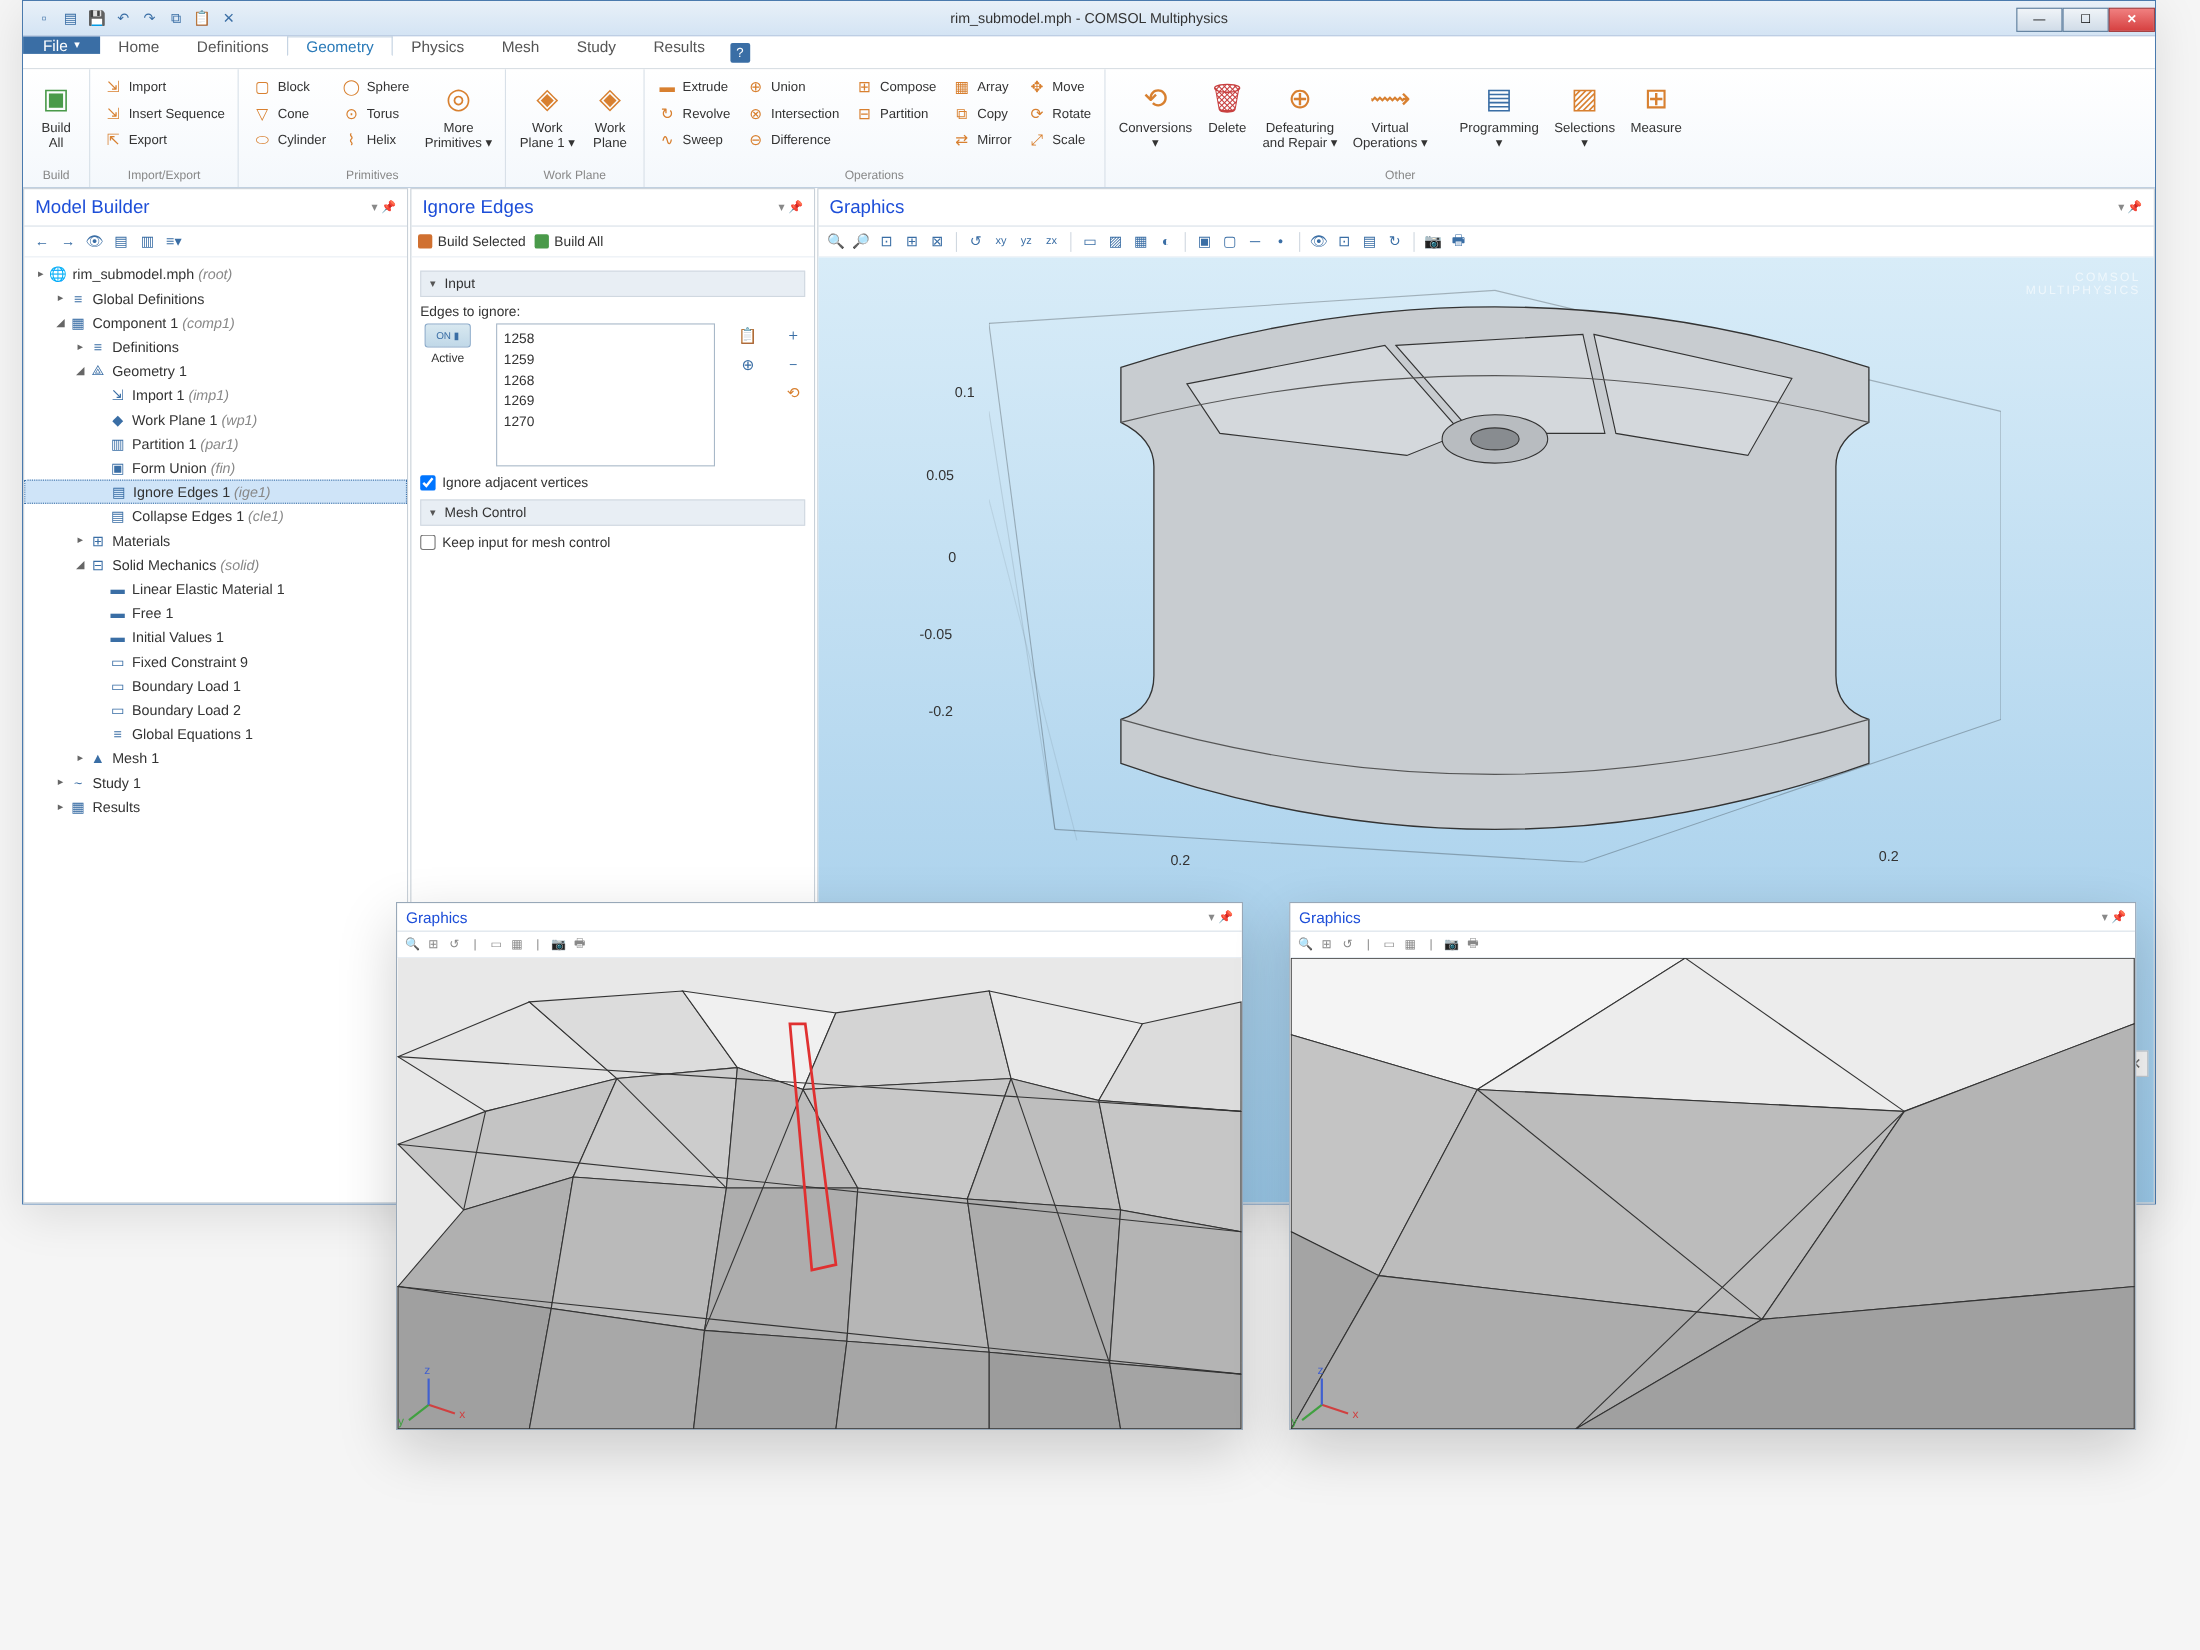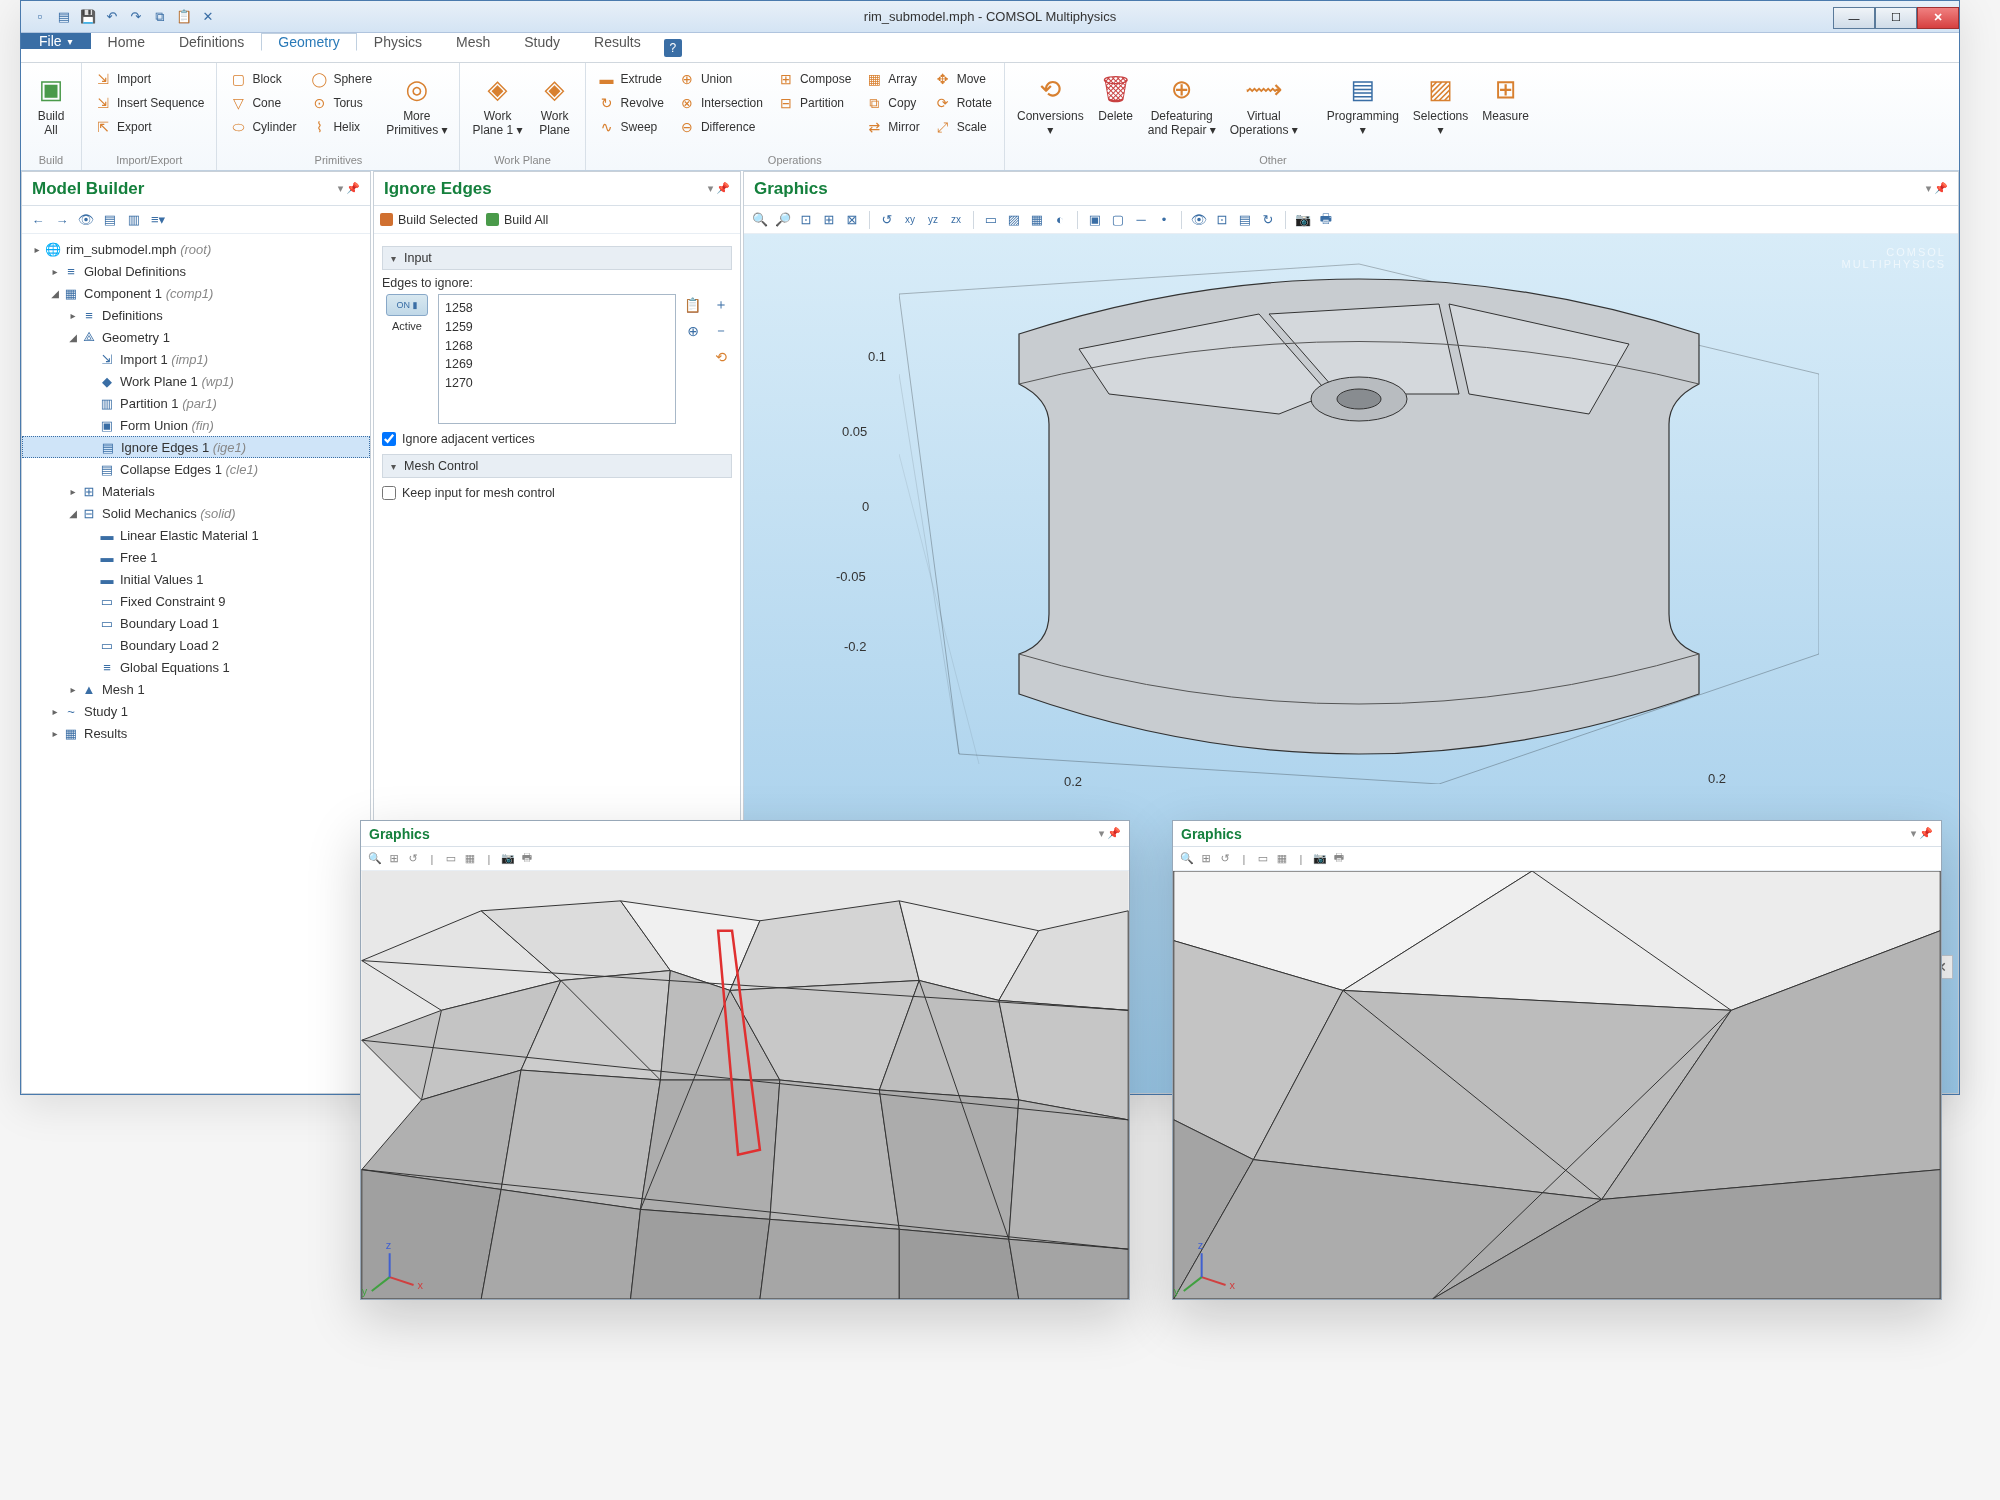--- a/index.html
+++ b/index.html
@@ -35,39 +35,39 @@
 .rb-col { display: flex; flex-direction: column; gap: 0; }
 .rb-small { display: flex; align-items: center; gap: 5px; padding: 3px 6px; cursor: pointer; border-radius: 3px; font-size: 12px; color: #333; white-space: nowrap; }
 .rb-small-icon { width: 18px; height: 18px; display: flex; align-items: center; justify-content: center; font-size: 14px; }
 
 
 .content { position: absolute; top: 170px; left: 0; right: 0; bottom: 0; display: flex; }
 
 
 .panel { background: #fff; border: 1px solid #c8d0d8; display: flex; flex-direction: column; }
 .panel-header { height: 34px; display: flex; align-items: center; padding: 0 10px; border-bottom: 1px solid #d8e0e8; }
-.panel-title { font-size: 17px; color: #15803d; font-weight: 700; }
+.panel-title { font-size: 17px; color: #1d4ed8; font-weight: 400; }
 .panel-header-tools { margin-left: auto; display: flex; gap: 6px; color: #888; font-size: 11px; }
 .panel-toolbar { height: 28px; display: flex; align-items: center; gap: 4px; padding: 0 6px; border-bottom: 1px solid #e8eef4; }
 .tb-icon { width: 20px; height: 20px; display: flex; align-items: center; justify-content: center; font-size: 13px; color: #3a6ea5; cursor: pointer; }
 
 .model-builder { width: 350px; }
 .tree { flex: 1; overflow: auto; padding: 4px 0; font-size: 13px; color: #333; }
 .tree-node { display: flex; align-items: center; height: 22px; padding-right: 8px; cursor: pointer; white-space: nowrap; }
 .tree-node.selected { background: #cfe4f8; border: 1px dotted #3a6ea5; }
 .tree-toggle { width: 14px; text-align: center; color: #666; font-size: 10px; }
 .tree-icon { width: 18px; height: 18px; display: flex; align-items: center; justify-content: center; font-size: 13px; margin-right: 4px; }
 .tree-label em { color: #888; font-style: italic; text-align: center; }
 
 
 .settings { width: 368px; margin-left: 2px; }
 .settings-body { padding: 6px 8px; font-size: 12.5px; color: #333; }
 .section-header { background: #e8eef4; border: 1px solid #d0d8e0; padding: 4px 8px; margin: 6px 0; cursor: pointer; display: flex; align-items: center; }
 .section-header::before { content: "▾"; margin-right: 8px; color: #555; font-size: 10px; }
-.input-block { display: flex; align-items: flex-start; gap: 6px; }
+.input-block { display: flex; align-items: flex-start; gap: 19px; }
 .active-box { width: 50px; text-align: center; font-size: 11px; }
 .active-toggle { width: 42px; height: 22px; border: 1px solid #88a8c8; background: linear-gradient(#d8e8f0,#c0d8e8); border-radius: 3px; margin: 0 auto 4px auto; display: flex; align-items: center; justify-content: center; font-size: 9px; color: #3a6ea5; }
 .edge-list { flex: 1; border: 1px solid #a8b8c8; background: #fff; height: 130px; padding: 4px 6px; font-size: 12.5px; line-height: 1.5; }
 .list-btns { display: flex; flex-direction: column; gap: 4px; }
 .list-btn { width: 22px; height: 22px; border: 1px solid transparent; display: flex; align-items: center; justify-content: center; color: #3a6ea5; cursor: pointer; font-size: 14px; }
 .chk { display: flex; align-items: center; gap: 6px; margin: 8px 0; }
 .chk input { width: 14px; height: 14px; }
 
 
 .graphics { flex: 1; margin-left: 2px; }

